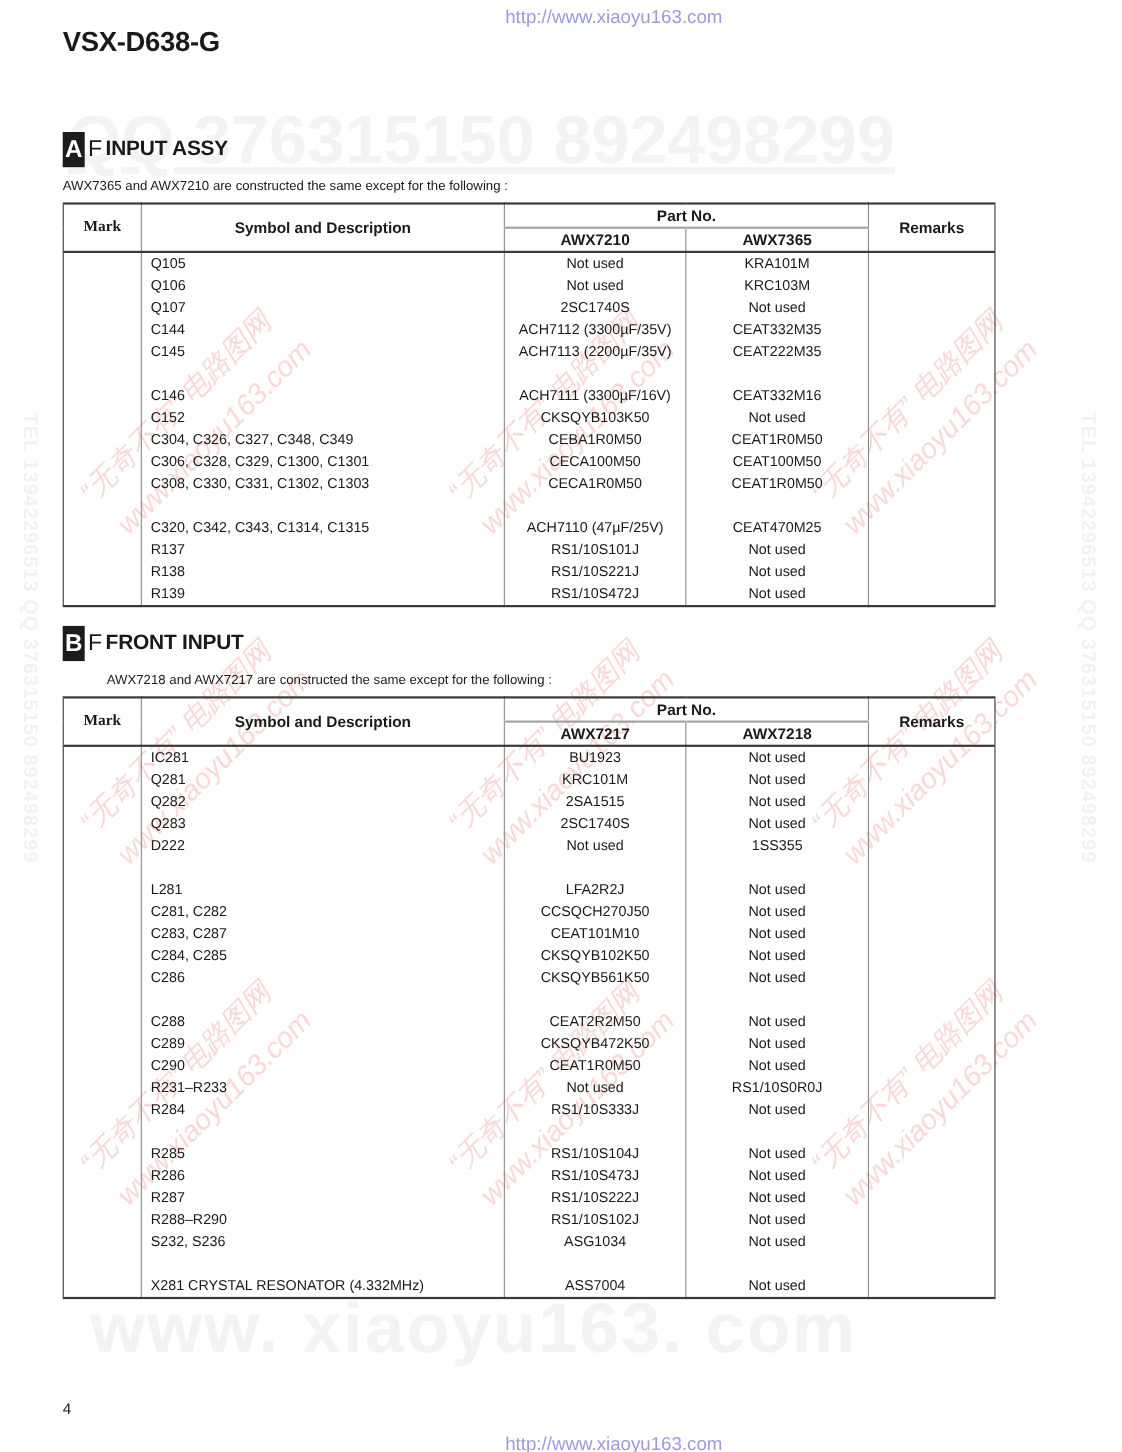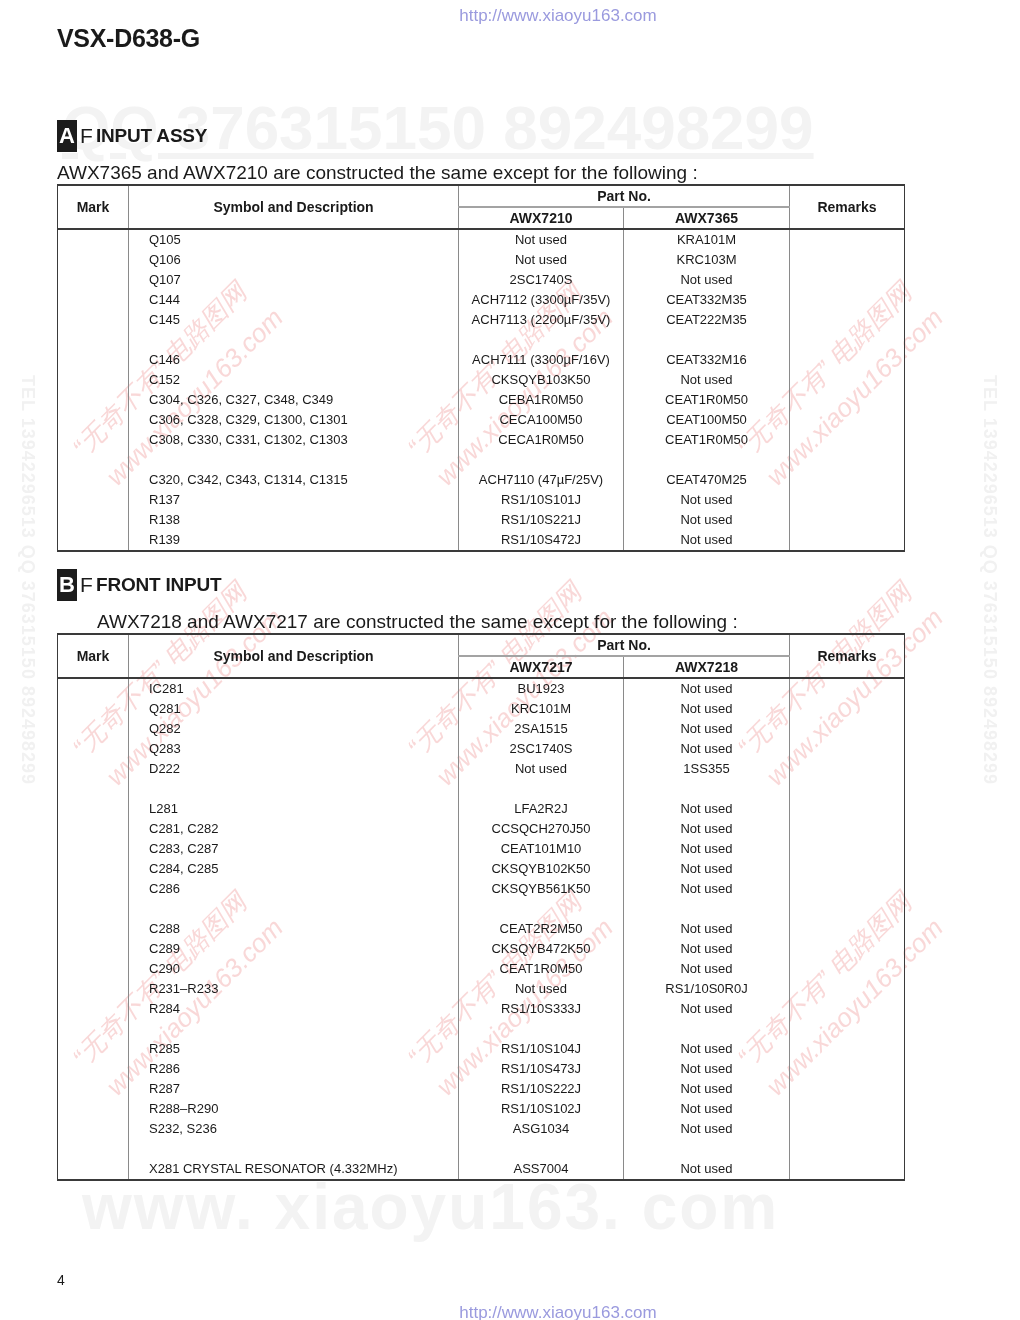--- a/index.html
+++ b/index.html
@@ -11,32 +11,32 @@
   .wm-big { font-weight: bold; color: #f3f3f3; white-space: nowrap; z-index: 0; }
   .wm-vert { font-weight: bold; color: #f1f1f1; font-size: 18px; white-space: nowrap;
              transform-origin: left top; transform: rotate(90deg); z-index: 0; letter-spacing: 1px; }
   .wm-diag { color: #f9d8d8; font-size: 26px; white-space: nowrap; transform: rotate(-45deg);
              transform-origin: left top; z-index: 0; font-style: italic; }
   .section-head { display: flex; align-items: center; z-index: 2; }
   .badge { background: #1c1c1c; color: #fff; font-weight: bold; font-size: 22px; width: 20px; height: 32px;
            display: flex; align-items: center; justify-content: center; line-height: 1; }
   .badge-f { font-size: 21px; margin-left: 3px; color: #1c1c1c; width: 16px; }
   .section-title { font-size: 19px; font-weight: bold; letter-spacing: -0.2px; }
-  .intro { font-size: 19px; z-index: 2; }
+  .intro { font-size: 12px; z-index: 2; }
   table.parts { position: absolute; left: 57px; width: 847px; border-collapse: collapse; z-index: 2;
                 border-top: 2px solid #3a3a3a; border-bottom: 2px solid #3a3a3a;
                 border-left: 1.5px solid #3a3a3a; border-right: 1.5px solid #3a3a3a; table-layout: fixed; }
   table.parts th { font-size: 14px; font-weight: bold; padding: 0; border-left: 1px solid #8a8a8a; }
-  table.parts th.first { border-left: none; }
+  table.parts th.first { border-left: none; font-family: Liberation Serif, serif; }
   table.parts thead tr.h1 th { height: 20px; }
   table.parts thead tr.h2 th { height: 20px; border-top: 2px solid #a3a3a3; }
   table.parts thead { border-bottom: 2px solid #3a3a3a; }
   table.parts td { font-size: 13px; height: 20px; padding: 0; border-left: 1px solid #8a8a8a; line-height: 20px; white-space: nowrap; }
   table.parts td.mark { border-left: none; }
-  table.parts td.sym { padding-left: 20px; }
+  table.parts td.sym { padding-left: 8px; }
   table.parts td.c { text-align: center; }
   table.parts tbody tr:first-child td { padding-top: 0; }
   .spacer td { height: 20px; }
   .page-num { left: 57px; top: 1272px; font-size: 14px; }
 </style>
 </head>
 <body>
 
 <div class="abs wm-big" style="left:62px; top:92px; font-size:62px;text-decoration:underline;">QQ 376315150     892498299</div>
 <div class="abs wm-big" style="left:82px; top:1170px; font-size:64px; letter-spacing:2px;">www. xiaoyu163. com</div>

